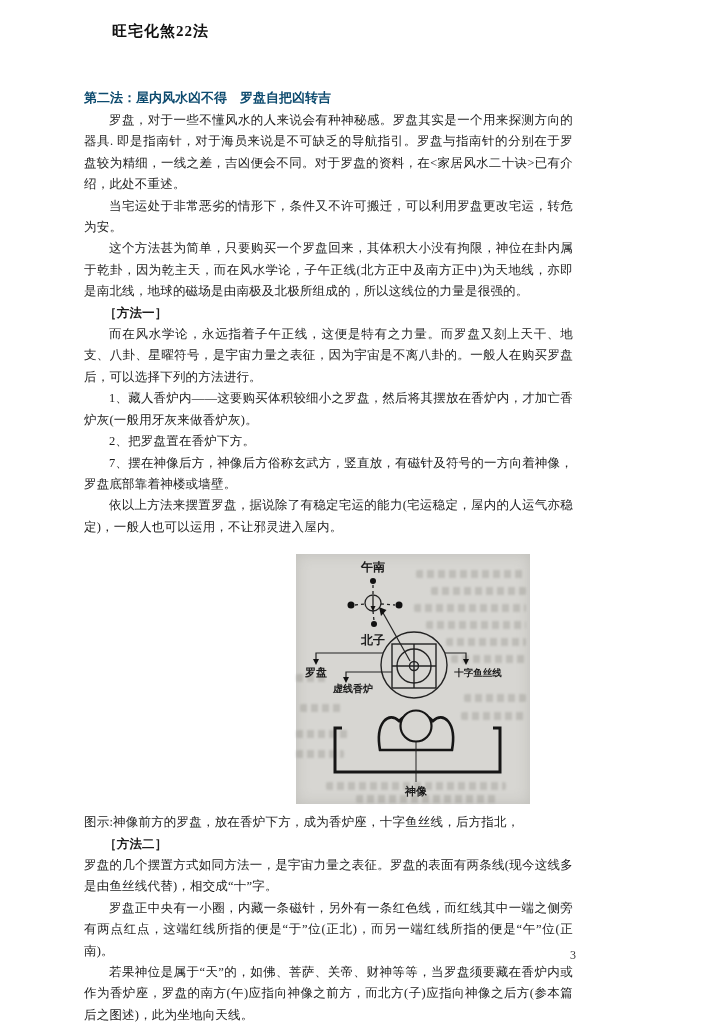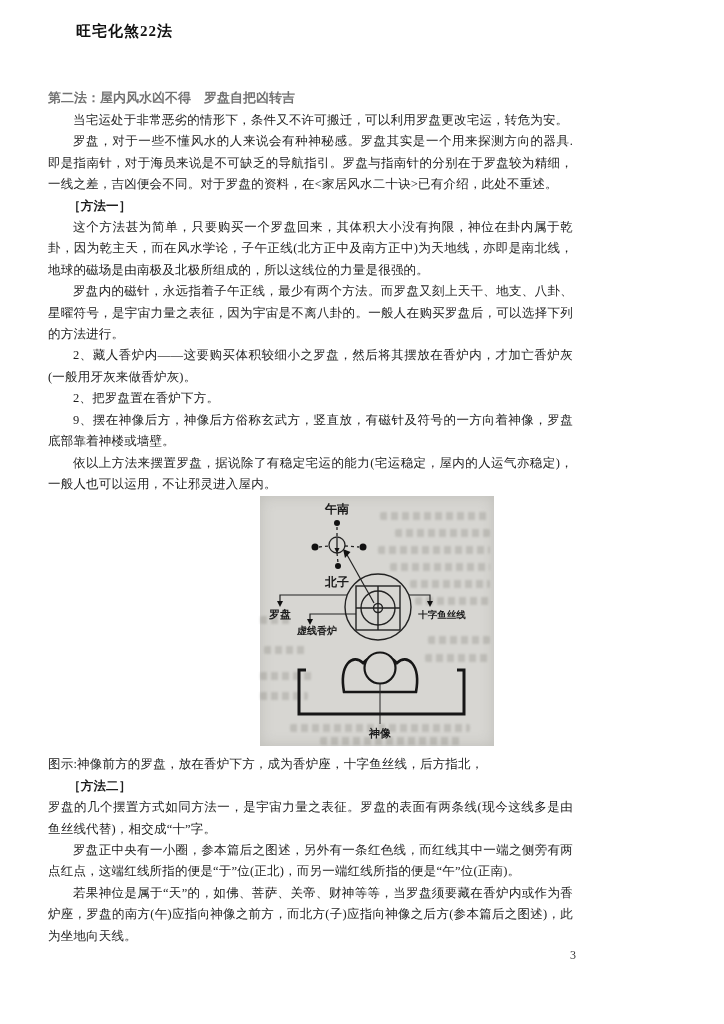--- a/index.html
+++ b/index.html
@@ -1,27 +1,27 @@
 <!DOCTYPE html>
 <html><head>
 <meta charset="utf-8">
 <style>
   html,body{margin:0;padding:0;background:#ffffff;}
   .page{
     position:relative;width:632px;height:1024px;box-sizing:border-box;
-    padding:22px 59px 0 48px;overflow:hidden;background:#ffffff;
+    padding:22px 59px 0 84px;overflow:hidden;background:#ffffff;
     font-family:"Liberation Serif","DejaVu Serif",serif;color:#1c1c1c;
   }
   .doc-title{font-size:15px;font-weight:bold;margin:0 0 0 28px;letter-spacing:1px;color:#111;}
-  .sec-heading{font-size:13px;font-weight:bold;margin:48px 0 3px 0;color:#737373;}
+  .sec-heading{font-size:13px;font-weight:bold;margin:48px 0 3px 0;color:#0c4a6e;}
   .para{font-size:12.5px;line-height:21.4px;margin:0;text-align:justify;letter-spacing:.2px;}
   .indent{text-indent:25px;}
   .method{font-weight:bold;text-indent:20px;}
   .figure{
-    position:relative;width:234px;height:250px;margin:1px 0 8px 212px;
+    position:relative;width:234px;height:250px;margin:16px 0 8px 212px;
     background:#d7d6d2;box-shadow:inset 0 0 14px rgba(120,118,110,.25);
   }
   .figure svg{position:absolute;left:0;top:0;z-index:2;}
   .bleed-row{
     position:absolute;height:8px;z-index:1;filter:blur(1.1px);opacity:.5;border-radius:2px;
     background:repeating-linear-gradient(90deg,rgba(106,104,96,.45) 0 7px,rgba(106,104,96,0) 7px 11px);
   }
   .bleed-row:nth-child(1){top:16px;left:120px;width:110px;}
   .bleed-row:nth-child(2){top:33px;left:135px;width:95px;}
   .bleed-row:nth-child(3){top:50px;left:118px;width:112px;}
@@ -40,28 +40,28 @@
   .page-number{position:absolute;right:56px;top:948px;font-size:12px;color:#333;}
 </style>
 </head>
 <body>
 
 <div class="page">
 
   <h1 class="doc-title">旺宅化煞22法</h1>
   <h2 class="sec-heading">第二法：屋内风水凶不得　罗盘自把凶转吉</h2>
 
+  <p class="para indent">罗盘，对于一些不懂风水的人来说会有种神秘感。罗盘其实是一个用来探测方向的器具. 即是指南针，对于海员来说是不可缺乏的导航指引。罗盘与指南针的分别在于罗盘较为精细，一线之差，吉凶便会不同。对于罗盘的资料，在&lt;家居风水二十诀&gt;已有介绍，此处不重述。</p>
   <p class="para indent">当宅运处于非常恶劣的情形下，条件又不许可搬迁，可以利用罗盘更改宅运，转危为安。</p>
-  <p class="para indent">罗盘，对于一些不懂风水的人来说会有种神秘感。罗盘其实是一个用来探测方向的器具. 即是指南针，对于海员来说是不可缺乏的导航指引。罗盘与指南针的分别在于罗盘较为精细，一线之差，吉凶便会不同。对于罗盘的资料，在&lt;家居风水二十诀&gt;已有介绍，此处不重述。</p>
+  <p class="para indent">这个方法甚为简单，只要购买一个罗盘回来，其体积大小没有拘限，神位在卦内属于乾卦，因为乾主天，而在风水学论，子午正线(北方正中及南方正中)为天地线，亦即是南北线，地球的磁场是由南极及北极所组成的，所以这线位的力量是很强的。</p>
   <p class="para method">［方法一］</p>
-  <p class="para indent">这个方法甚为简单，只要购买一个罗盘回来，其体积大小没有拘限，神位在卦内属于乾卦，因为乾主天，而在风水学论，子午正线(北方正中及南方正中)为天地线，亦即是南北线，地球的磁场是由南极及北极所组成的，所以这线位的力量是很强的。</p>
-  <p class="para indent">罗盘内的磁针，永远指着子午正线，最少有两个方法。而罗盘又刻上天干、地支、八卦、星曜符号，是宇宙力量之表征，因为宇宙是不离八卦的。一般人在购买罗盘后，可以选择下列的方法进行。</p>
-  <p class="para indent">2、藏人香炉内——这要购买体积较细小之罗盘，然后将其摆放在香炉内，才加亡香炉灰(一般用牙灰来做香炉灰)。</p>
+  <p class="para indent">而在风水学论，永远指着子午正线，这便是特有之力量。而罗盘又刻上天干、地支、八卦、星曜符号，是宇宙力量之表征，因为宇宙是不离八卦的。一般人在购买罗盘后，可以选择下列的方法进行。</p>
+  <p class="para indent">1、藏人香炉内——这要购买体积较细小之罗盘，然后将其摆放在香炉内，才加亡香炉灰(一般用牙灰来做香炉灰)。</p>
   <p class="para indent">2、把罗盘置在香炉下方。</p>
-  <p class="para indent">9、摆在神像后方，神像后方俗称玄武方，竖直放，有磁针及符号的一方向着神像，罗盘底部靠着神楼或墙壁。</p>
+  <p class="para indent">7、摆在神像后方，神像后方俗称玄武方，竖直放，有磁针及符号的一方向着神像，罗盘底部靠着神楼或墙壁。</p>
   <p class="para indent">依以上方法来摆置罗盘，据说除了有稳定宅运的能力(宅运稳定，屋内的人运气亦稳定)，一般人也可以运用，不让邪灵进入屋内。</p>
 
   <div class="figure">
     <div>
       <div class="bleed-row"></div>
         <div class="bleed-row"></div>
         <div class="bleed-row"></div>
       <div class="bleed-row"></div>
         <div class="bleed-row"></div>
         <div class="bleed-row"></div>
@@ -124,17 +124,17 @@
 
       <path d="M 46,174 L 39,174 L 39,218 L 204,218 L 204,174 L 197,174" fill="none" stroke="#161616" stroke-width="3"></path>
 
       <text class="svg-label" x="120" y="241" font-size="11" text-anchor="middle">神像</text>
     </svg>
   </div>
 
   <p class="para">图示:神像前方的罗盘，放在香炉下方，成为香炉座，十字鱼丝线，后方指北，</p>
   <p class="para method">［方法二］</p>
   <p class="para">罗盘的几个摆置方式如同方法一，是宇宙力量之表征。罗盘的表面有两条线(现今这线多是由鱼丝线代替)，相交成“十”字。</p>
-  <p class="para indent">罗盘正中央有一小圈，参本篇后之图述，另外有一条红色线，而红线其中一端之侧旁有两点红点，这端红线所指的便是“于”位(正北)，而另一端红线所指的便是“午”位(正南)。</p>
+  <p class="para indent">罗盘正中央有一小圈，内藏一条磁针，另外有一条红色线，而红线其中一端之侧旁有两点红点，这端红线所指的便是“于”位(正北)，而另一端红线所指的便是“午”位(正南)。</p>
   <p class="para indent">若果神位是属于“天”的，如佛、菩萨、关帝、财神等等，当罗盘须要藏在香炉内或作为香炉座，罗盘的南方(午)应指向神像之前方，而北方(子)应指向神像之后方(参本篇后之图述)，此为坐地向天线。</p>
 
   <div class="page-number">3</div>
 </div>
 
 </body></html>

